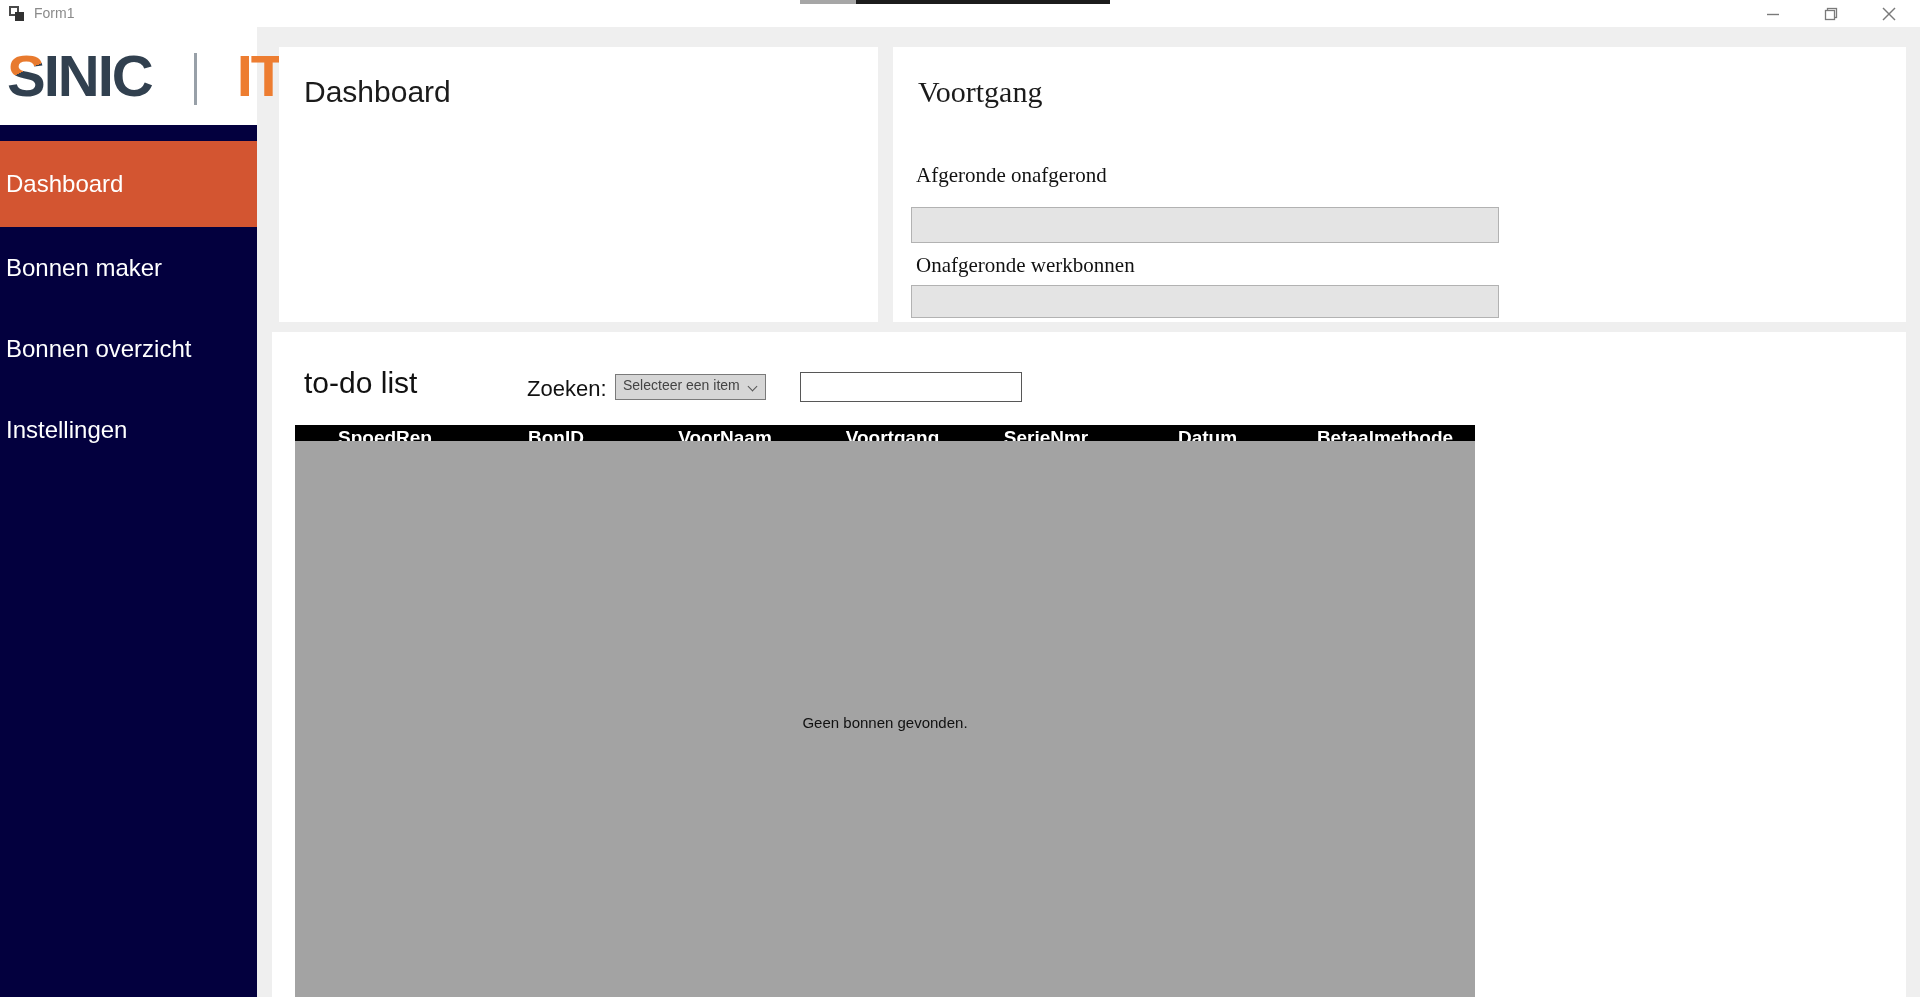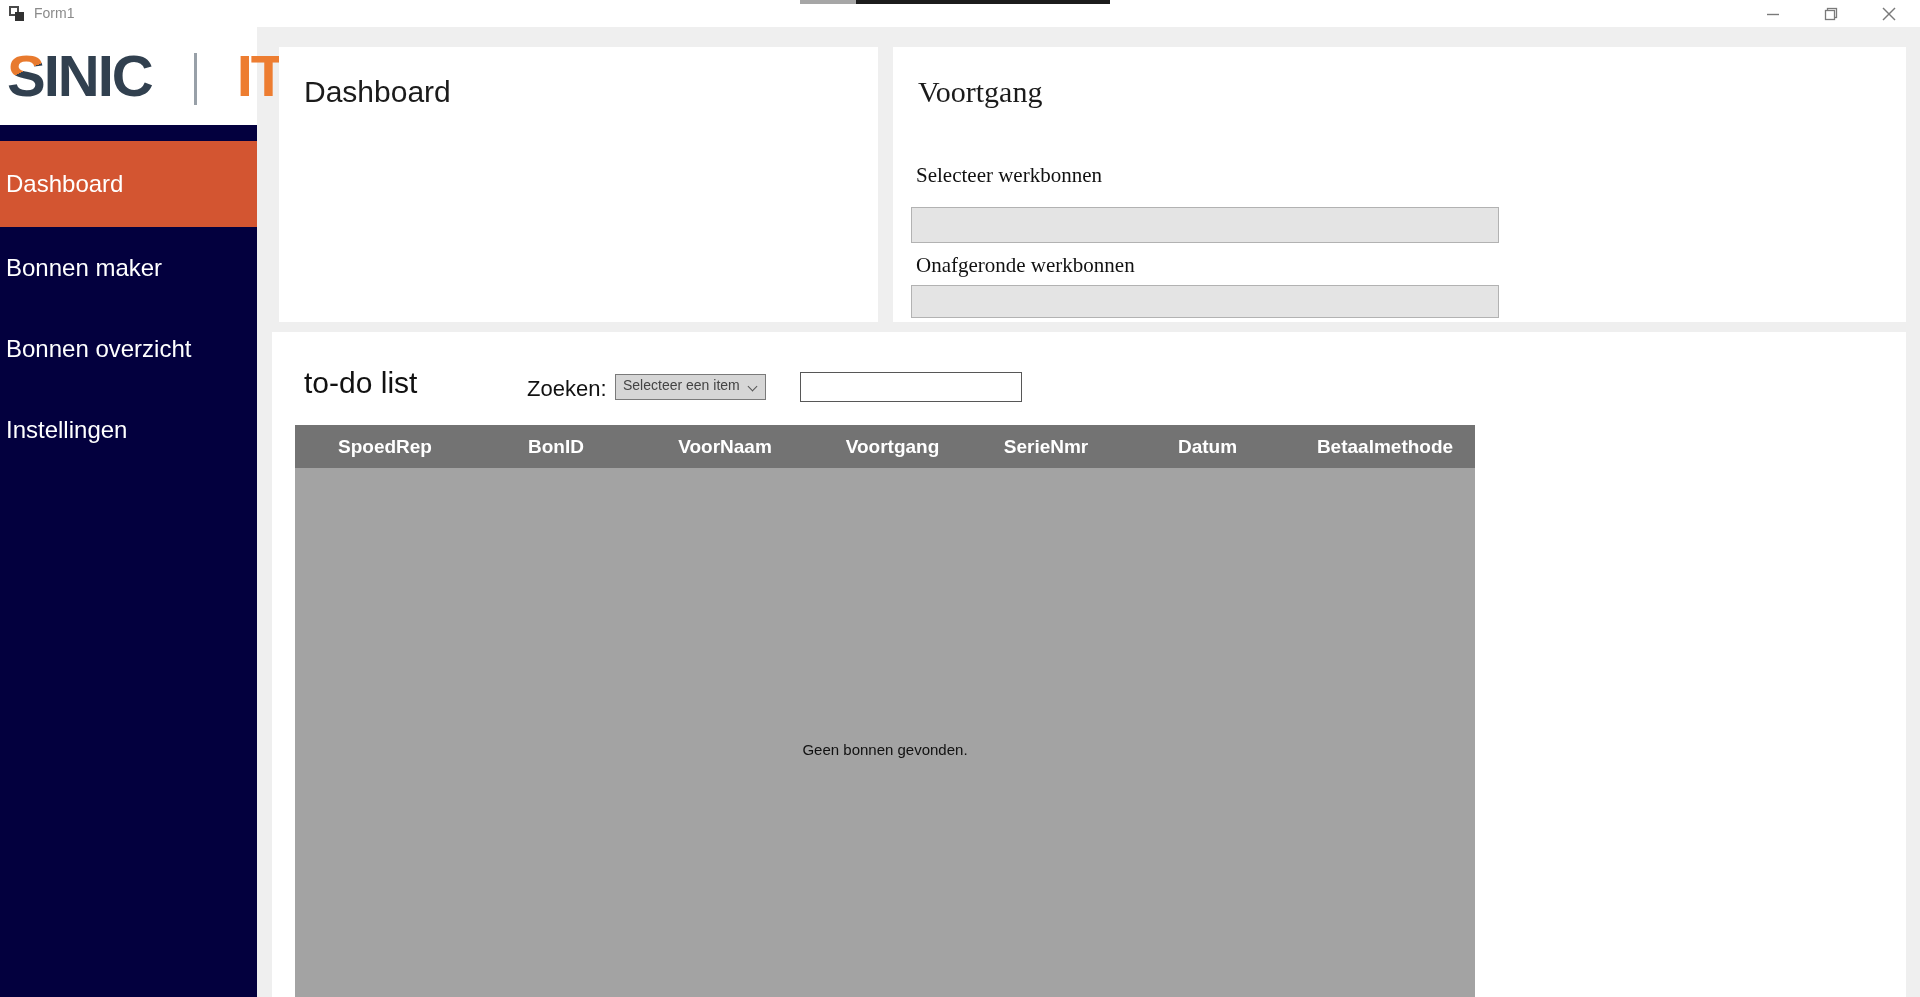--- a/index.html
+++ b/index.html
@@ -95,21 +95,21 @@
     border-right: 1.5px solid #555; border-bottom: 1.5px solid #555;
     transform: rotate(45deg);
   }
   #search-input {
     position: absolute; left: 528px; top: 40px; width: 222px; height: 30px;
     border: 1px solid #575757; background: #ffffff; font-size: 16px; padding: 0 6px;
     font-family: "Liberation Sans", sans-serif; outline: none;
   }
 
   #todo-table { position: absolute; left: 23px; top: 93px; width: 1180px; height: 462px; }
-  #table-header { display: flex; width: 1180px; height: 43px; background: #737373; align-items: center; }
+  #table-header { display: flex; width: 1180px; height: 16px; background: #000000; }
   .th { color: #ffffff; font-size: 19px; font-weight: bold; text-align: center;
         line-height: 25px; white-space: nowrap; overflow: hidden; cursor: default; }
   .c0 { width: 180px; } .c1 { width: 162px; } .c2 { width: 176px; } .c3 { width: 159px; }
   .c4 { width: 148px; } .c5 { width: 175px; } .c6 { width: 180px; }
   #table-body {
     width: 1180px; height: 563px; background: #a3a3a3;
     display: flex; align-items: center; justify-content: center;
   }
   #empty-message { font-size: 15px; color: #111111; }
 </style>
@@ -167,21 +167,21 @@
     <span>Instellingen</span>
   </div>
 </div>
 
 <div id="dashboard-panel" class="abs panel">
   <div class="panel-title">Dashboard</div>
 </div>
 
 <div id="voortgang-panel" class="abs panel">
   <div class="panel-title">Voortgang</div>
-  <div id="vg-label-afgerond" class="vg-label">Selecteer werkbonnen</div>
+  <div id="vg-label-afgerond" class="vg-label">Afgeronde onafgerond</div>
   <div id="vg-bar-afgerond" class="vg-bar"></div>
   <div id="vg-label-onafgerond" class="vg-label">Onafgeronde werkbonnen</div>
   <div id="vg-bar-onafgerond" class="vg-bar"></div>
 </div>
 
 <div id="todo-panel" class="abs panel">
   <div id="todo-title">to-do list</div>
   <div id="zoeken-label">Zoeken:</div>
   <div id="filter-dropdown">
     <span>Selecteer een item</span>

